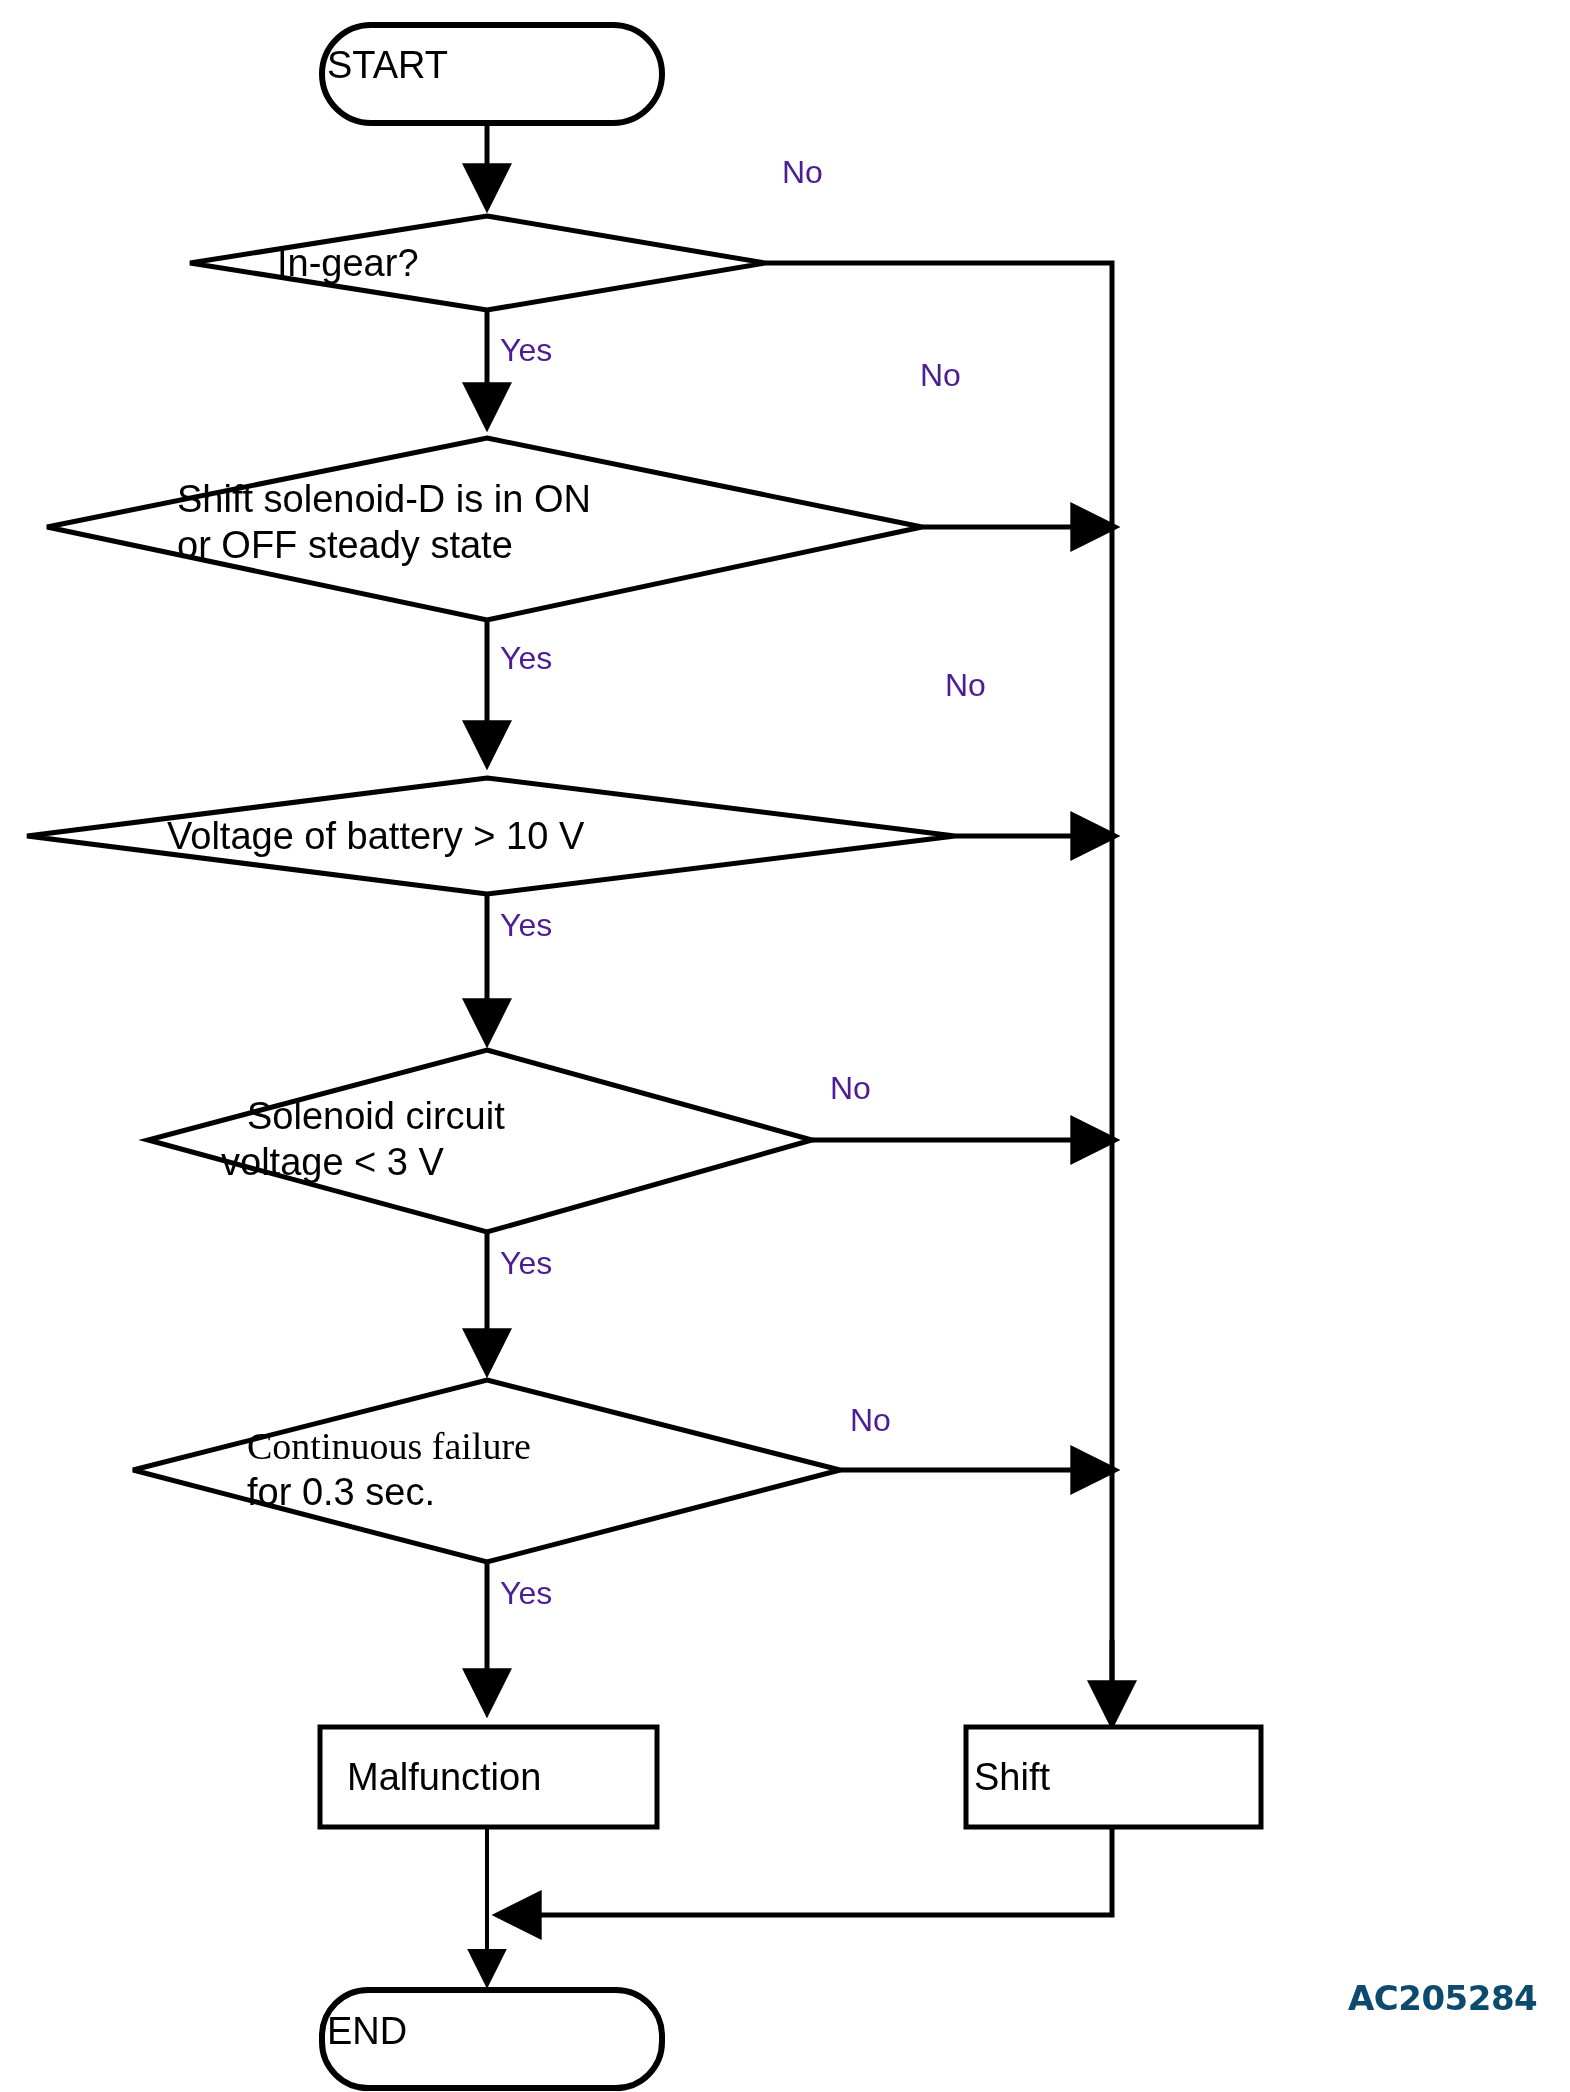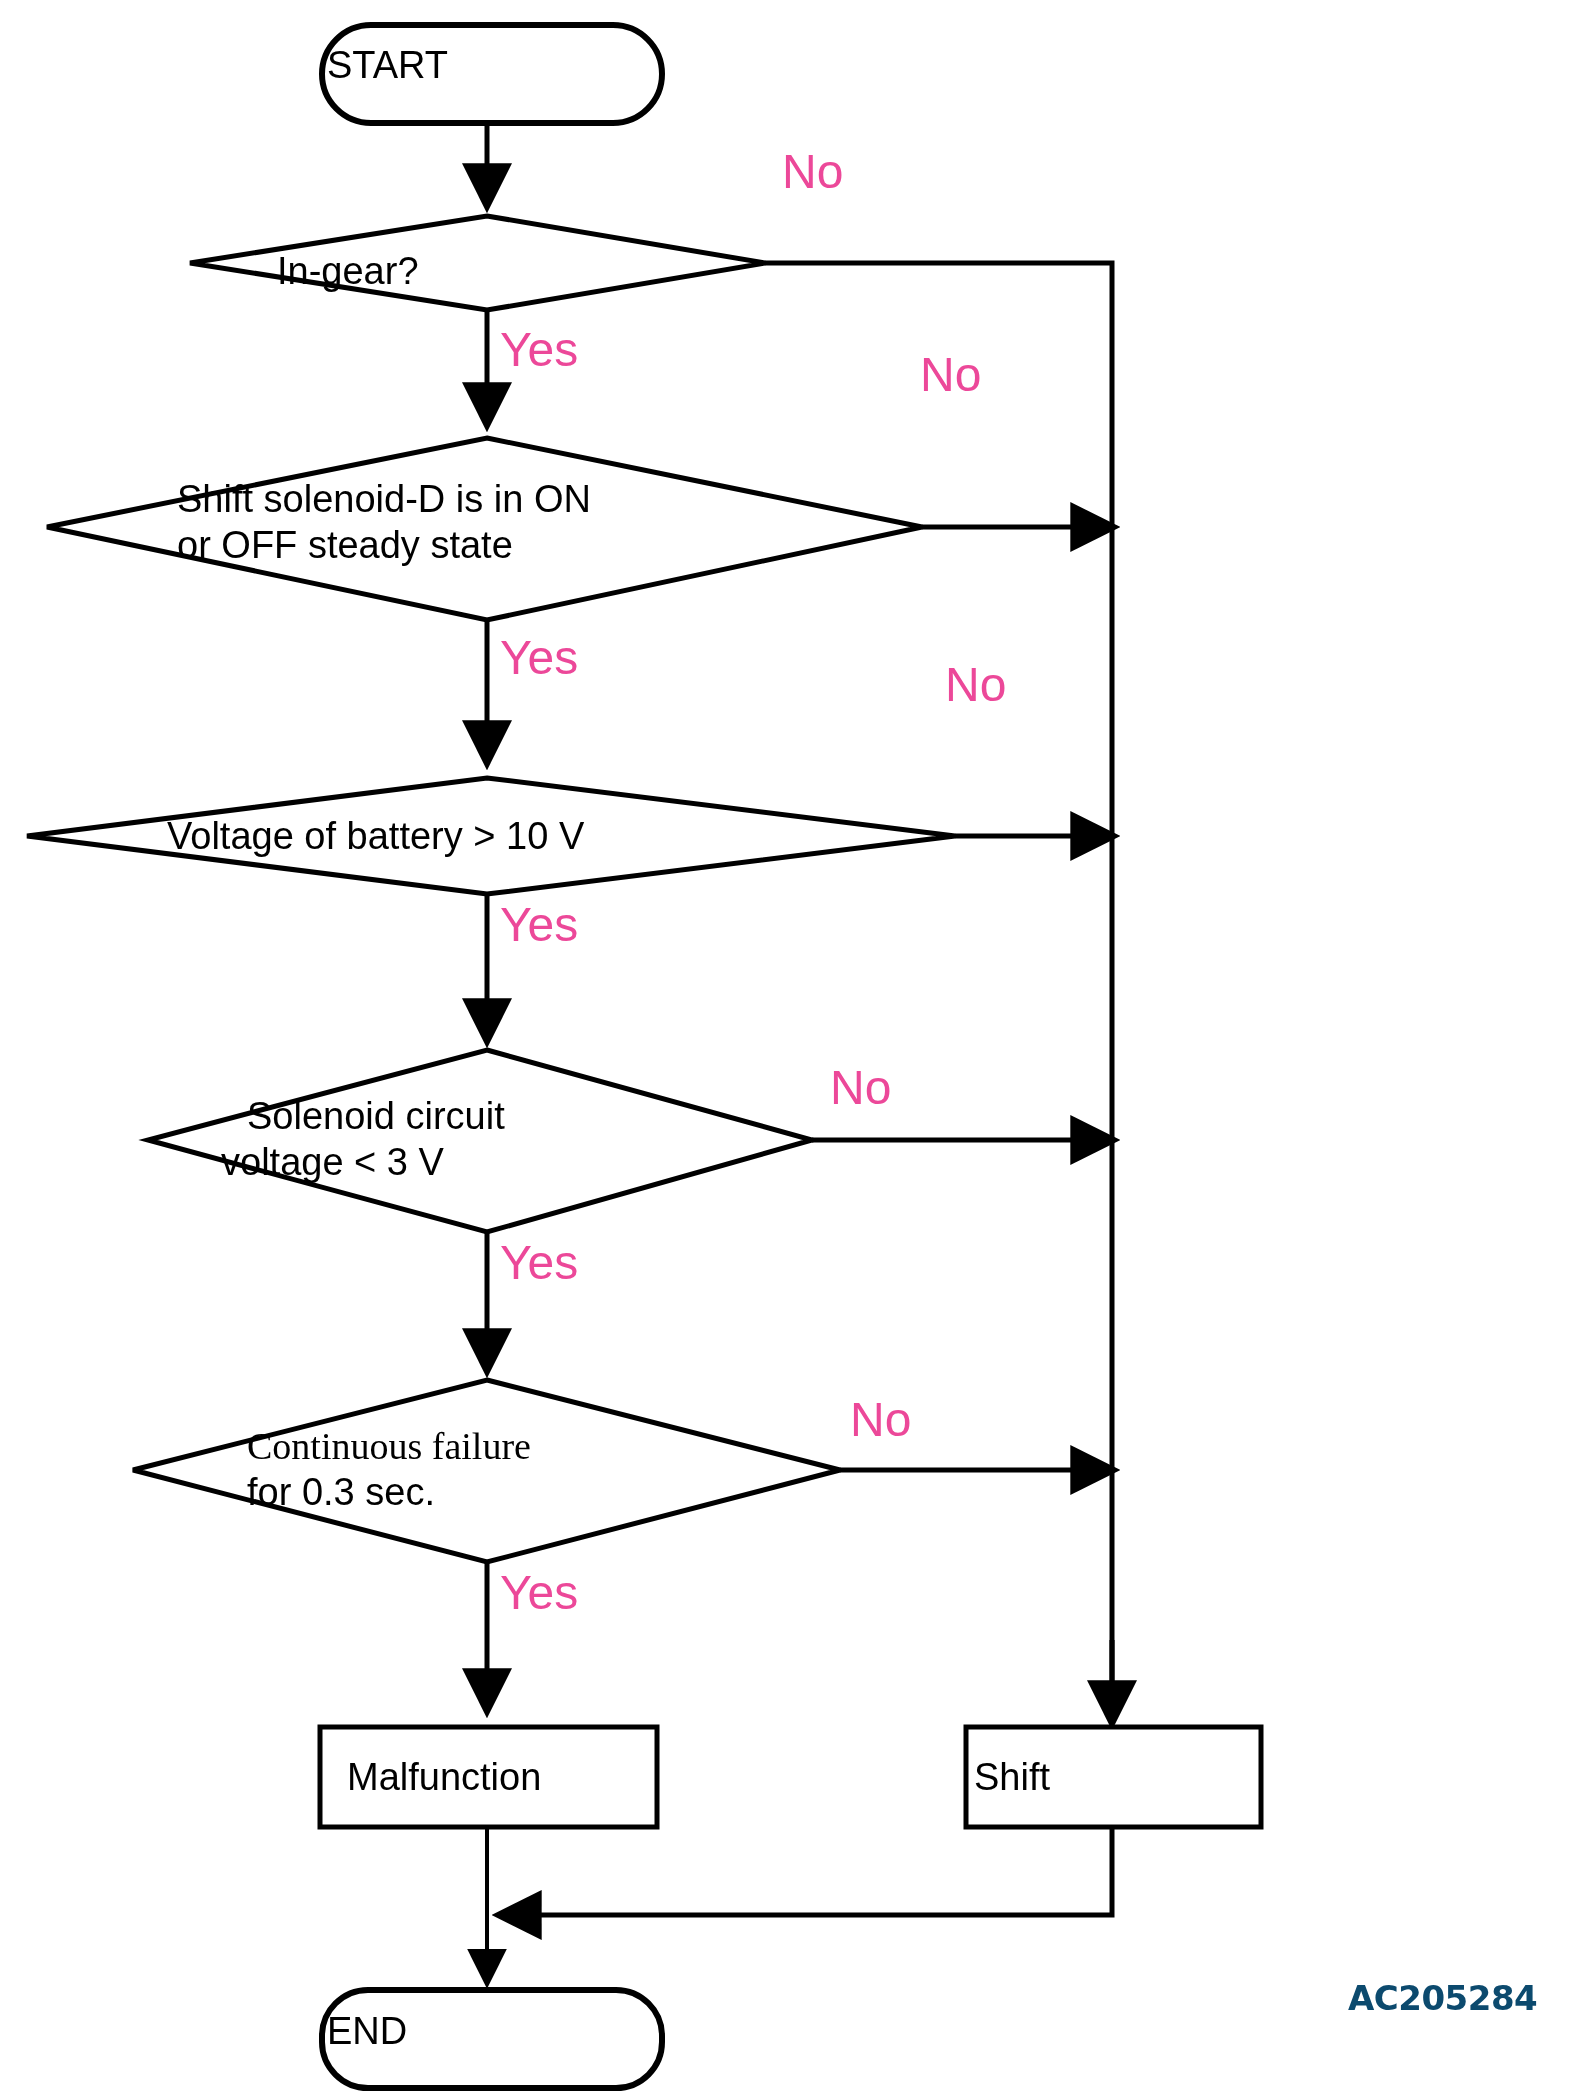--- a/index.html
+++ b/index.html
@@ -31,23 +31,23 @@
     font-size: 38px;
     line-height: 46px;
     color: #000000;
     white-space: pre;
     text-align: left;
     pointer-events: none;
   }
   .edge-label {
     position: absolute;
     font-family: "Liberation Sans", sans-serif;
-    font-size: 48px;
+    font-size: 32px;
     line-height: 40px;
-    color: #ec4899;
+    color: #4c1d95;
     white-space: pre;
   }
   .code-label {
     position: absolute;
     font-family: "DejaVu Sans", sans-serif;
     font-weight: bold;
     font-size: 34px;
     letter-spacing: -0.5px;
     color: #0c4a6e;
     white-space: pre;
@@ -115,21 +115,21 @@
 
     <path d="M 1112 1827 L 1112 1915 L 500 1915" fill="none" stroke="#000000" stroke-width="5" marker-end="url(#arrow)"></path>
 
     <line x1="487" y1="1915" x2="487" y2="1982" stroke="#000000" stroke-width="4" marker-end="url(#arrow)"></line>
 
     <rect x="322" y="1990" width="340" height="98" rx="46" ry="46" fill="#ffffff" stroke="#000000" stroke-width="6"></rect>
   </svg>
 
   <div class="node-text center-x" style="left:492px; top:42px; width:330px;">START</div>
 
-  <div class="node-text center-x" style="left:487px; top:240px; width:420px;margin-top:8px;">In-gear?</div>
+  <div class="node-text center-x" style="left:487px; top:240px; width:420px;">In-gear?</div>
 
   <div class="node-text center-x" style="left:487px; top:476px; width:620px;">Shift solenoid-D is in ON</div>
   <div class="node-text center-x" style="left:487px; top:522px; width:620px;">or OFF steady state</div>
 
   <div class="node-text center-x" style="left:487px; top:813px; width:640px;">Voltage of battery &gt; 10 V</div>
 
   <div class="node-text center-x" style="left:487px; top:1093px; width:480px;">Solenoid circuit</div>
   <div class="node-text center-x" style="left:461px; top:1139px; width:480px;">voltage &lt; 3 V</div>
 
   <div class="node-text center-x" style="left:487px; top:1423px; width:480px;font-family:Liberation Serif, serif;">Continuous failure</div>

